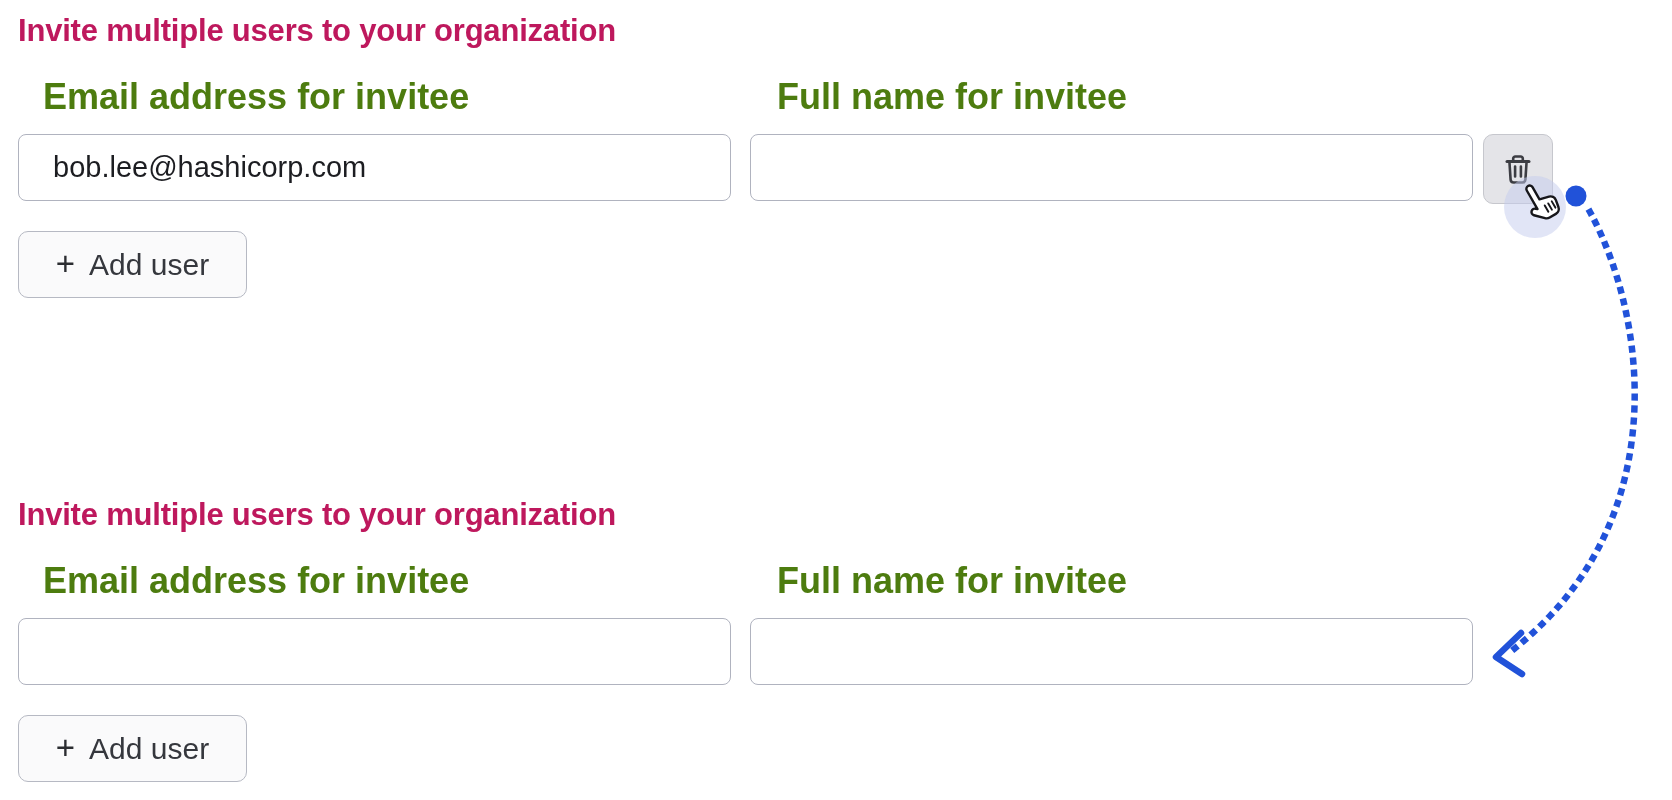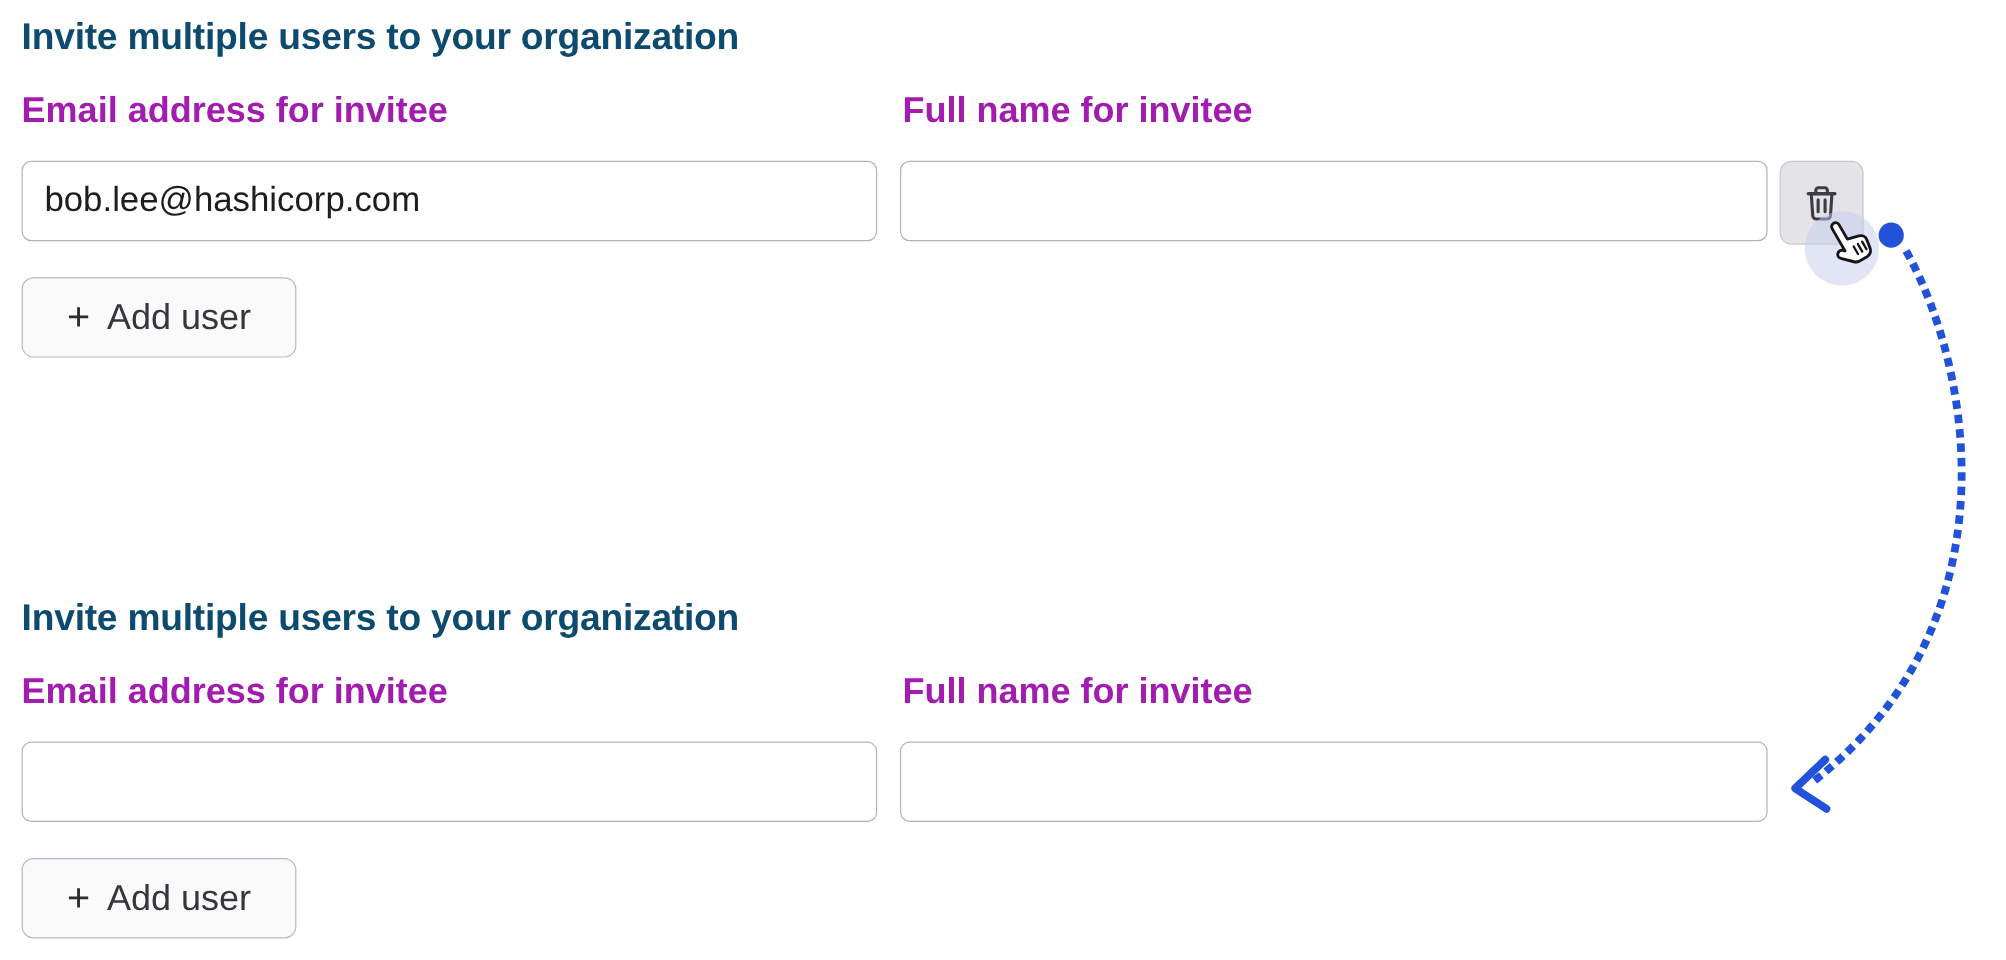--- a/index.html
+++ b/index.html
@@ -17,46 +17,47 @@
   .form-section.s1 { top: 0; }
   .form-section.s2 { top: 484px; }
 
   .heading {
     position: absolute;
     left: 18px;
     top: 13px;
     margin: 0;
     font-size: 31px;
     font-weight: 700;
-    color: #0c4a6e;
+    color: #be185d;
     letter-spacing: -0.2px;
     white-space: nowrap;
   }
   .field-label {
     position: absolute;
     top: 76px;
-    font-size: 30px;
+    font-size: 36px;
     font-weight: 600;
-    color: #a21caf;
+    color: #4d7c0f;
     white-space: nowrap;
+    margin-left: 25px;
   }
   .email-label { left: 18px; }
   .name-label  { left: 752px; }
 
   .text-input {
     position: absolute;
     top: 134px;
     height: 67px;
     border: 1.5px solid #b0b3bf;
     border-radius: 8px;
     background: #ffffff;
     font-family: "Liberation Sans", "DejaVu Sans", sans-serif;
     font-size: 29px;
     color: #1c1d21;
-    padding: 0 18px;
+    padding: 0 34px;
     outline: none;
   }
   .email-input { left: 18px;  width: 713px; }
   .name-input  { left: 750px; width: 723px; }
 
   .delete-btn {
     position: absolute;
     left: 1483px;
     top: 134px;
     width: 70px;

